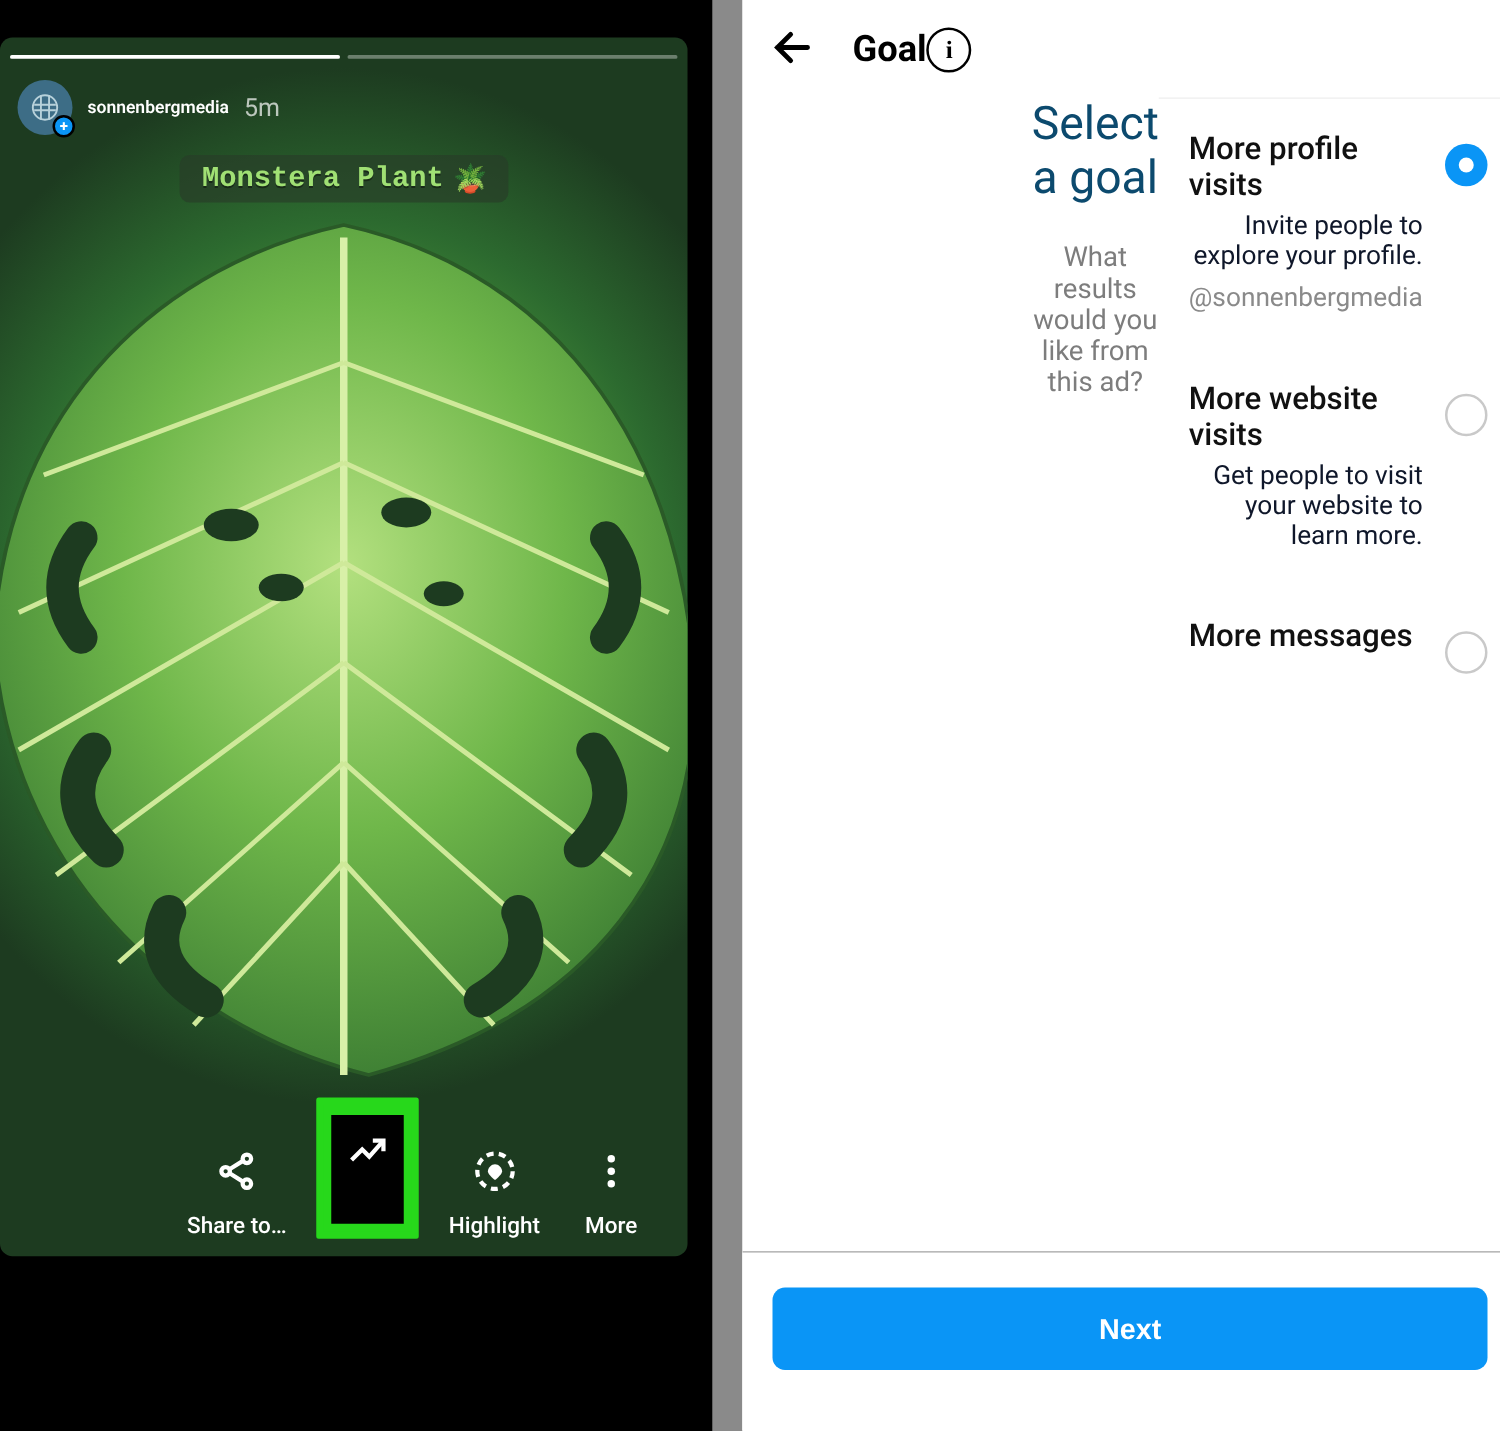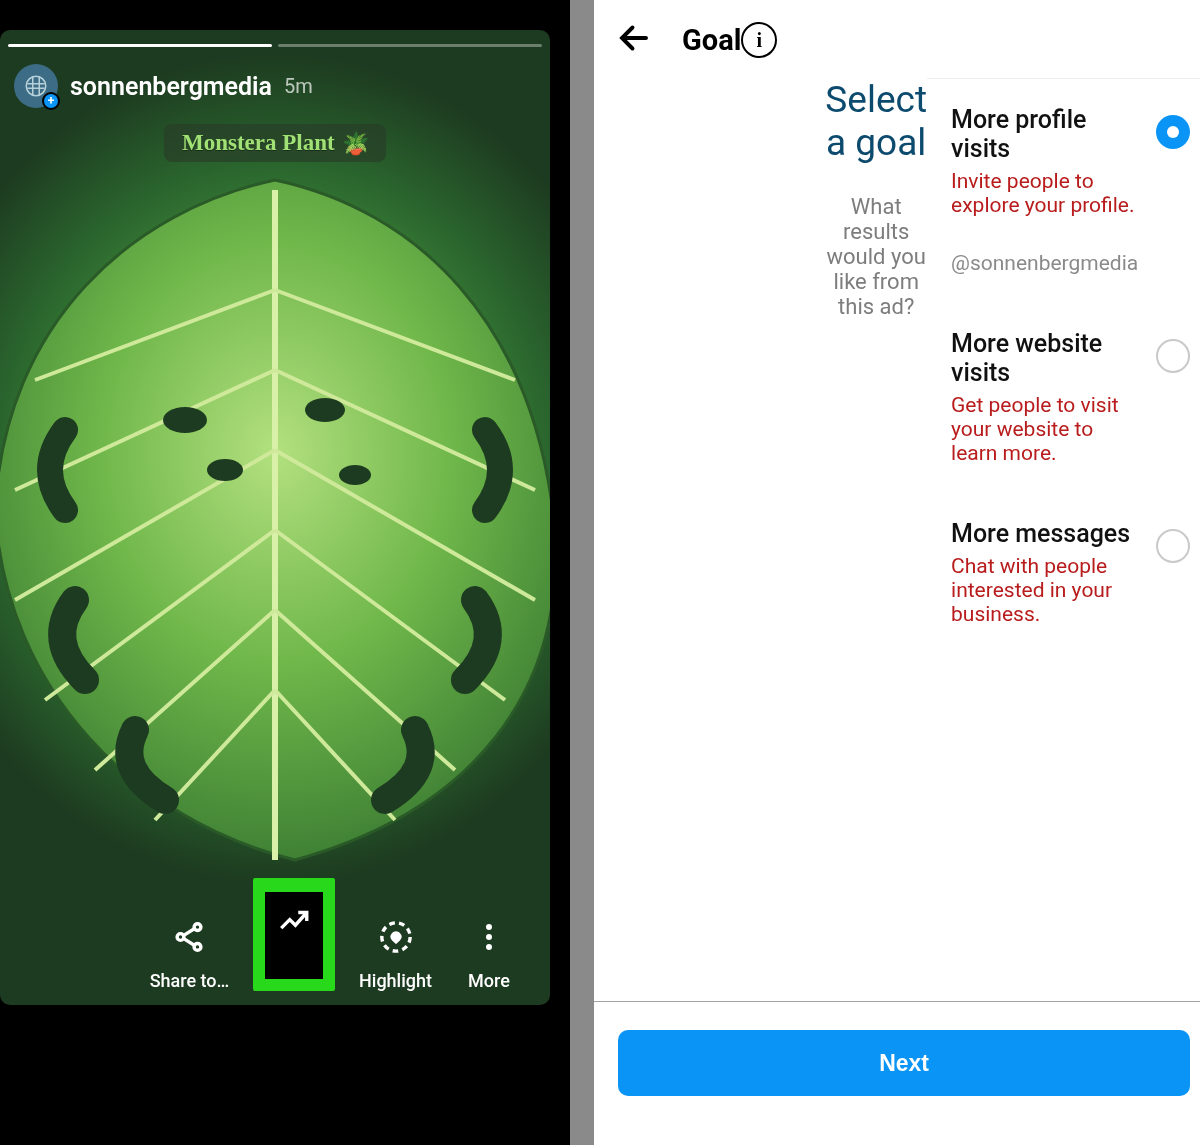--- a/index.html
+++ b/index.html
@@ -72,21 +72,21 @@
       position: absolute;
       bottom: -2px; right: -2px;
       width: 18px; height: 18px;
       border-radius: 50%;
       background: #0a95f6;
       border: 2px solid #000;
       display:flex;align-items:center;justify-content:center;
       color:#fff;font-size:12px;font-weight:bold;line-height:1;
     }
     .story-user {
-      color: #fff; font-weight: 600; font-size: 25px;
+      color: #fff; font-weight: 600; font-size: 14px;
     }
     .story-time {
       color: rgba(255,255,255,0.7); font-size: 20px;
       margin-left: 0px;
     }
 
     .sticker {
       position: absolute;
       top: 94px;
       left: 50%;
@@ -94,21 +94,21 @@
       background: rgba(40,60,40,0.65);
       border-radius: 8px;
       padding: 6px 16px 6px 18px;
       display:flex;align-items:center;gap:8px;
       z-index:3;
     }
     .sticker-text {
       color: #a0e074;
       font-weight: 700;
       font-size: 23px;
-      font-family: Liberation Serif, serif;
+      font-family: Liberation Mono, monospace;
       text-shadow: 0 1px 0 rgba(0,0,0,0.4);
     }
     .sticker-emoji { font-size: 22px; }
 
     
     .leaf {
       position:absolute;
       top:140px; left:-30px;
       width:610px; height:700px;
       z-index:1;
@@ -226,24 +226,25 @@
     }
     .option-text { flex:1; }
     .option-title {
       font-size:25px;
       color:#111;
       font-weight:500;
     }
     .option-desc {
       margin-top:6px;
       font-size:21px;
-      color:#b91c1c;
+      color:#0f172a;
+      text-align:right;
     }
     .option-sub {
-      margin-top: 34px;
+      margin-top: 10px;
       font-size:21px;
       color:#8a8a8a;
     }
     .radio {
       width:34px;height:34px;
       border-radius:50%;
       border:2px solid #c9c9c9;
       margin-top:10px;
       flex-shrink:0;
       position:relative;
@@ -436,21 +437,20 @@
       <div class="option-text">
         <div class="option-title">More website visits</div>
         <div class="option-desc">Get people to visit your website to learn more.</div>
       </div>
       <div class="radio"></div>
     </div>
 
     <div class="option">
       <div class="option-text">
         <div class="option-title">More messages</div>
-        <div class="option-desc">Chat with people interested in your business.</div>
       </div>
       <div class="radio"></div>
     </div>
 
 
   </div>
 
   <div class="bottom-bar">
     <button class="next-btn">Next</button>
   </div>

